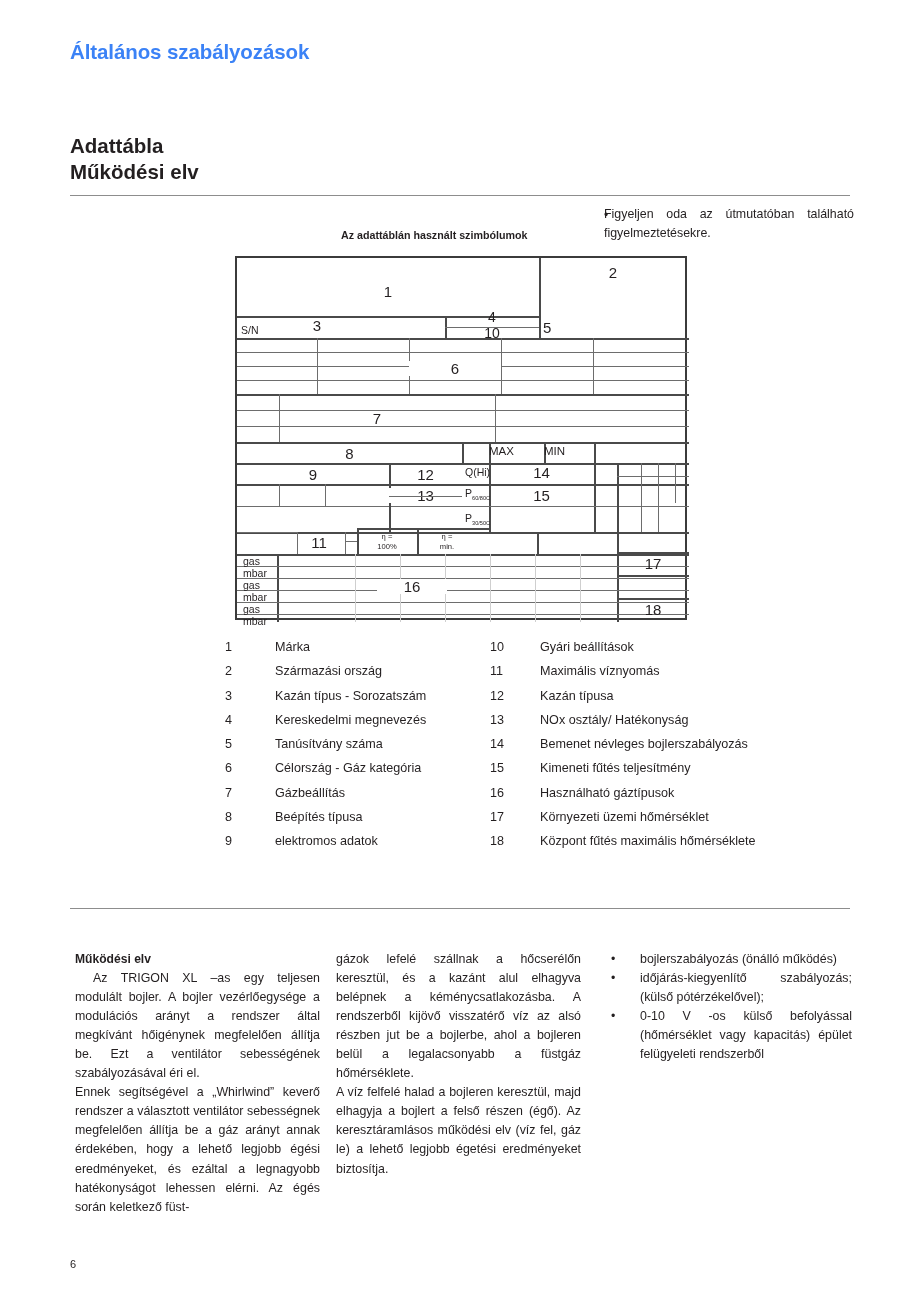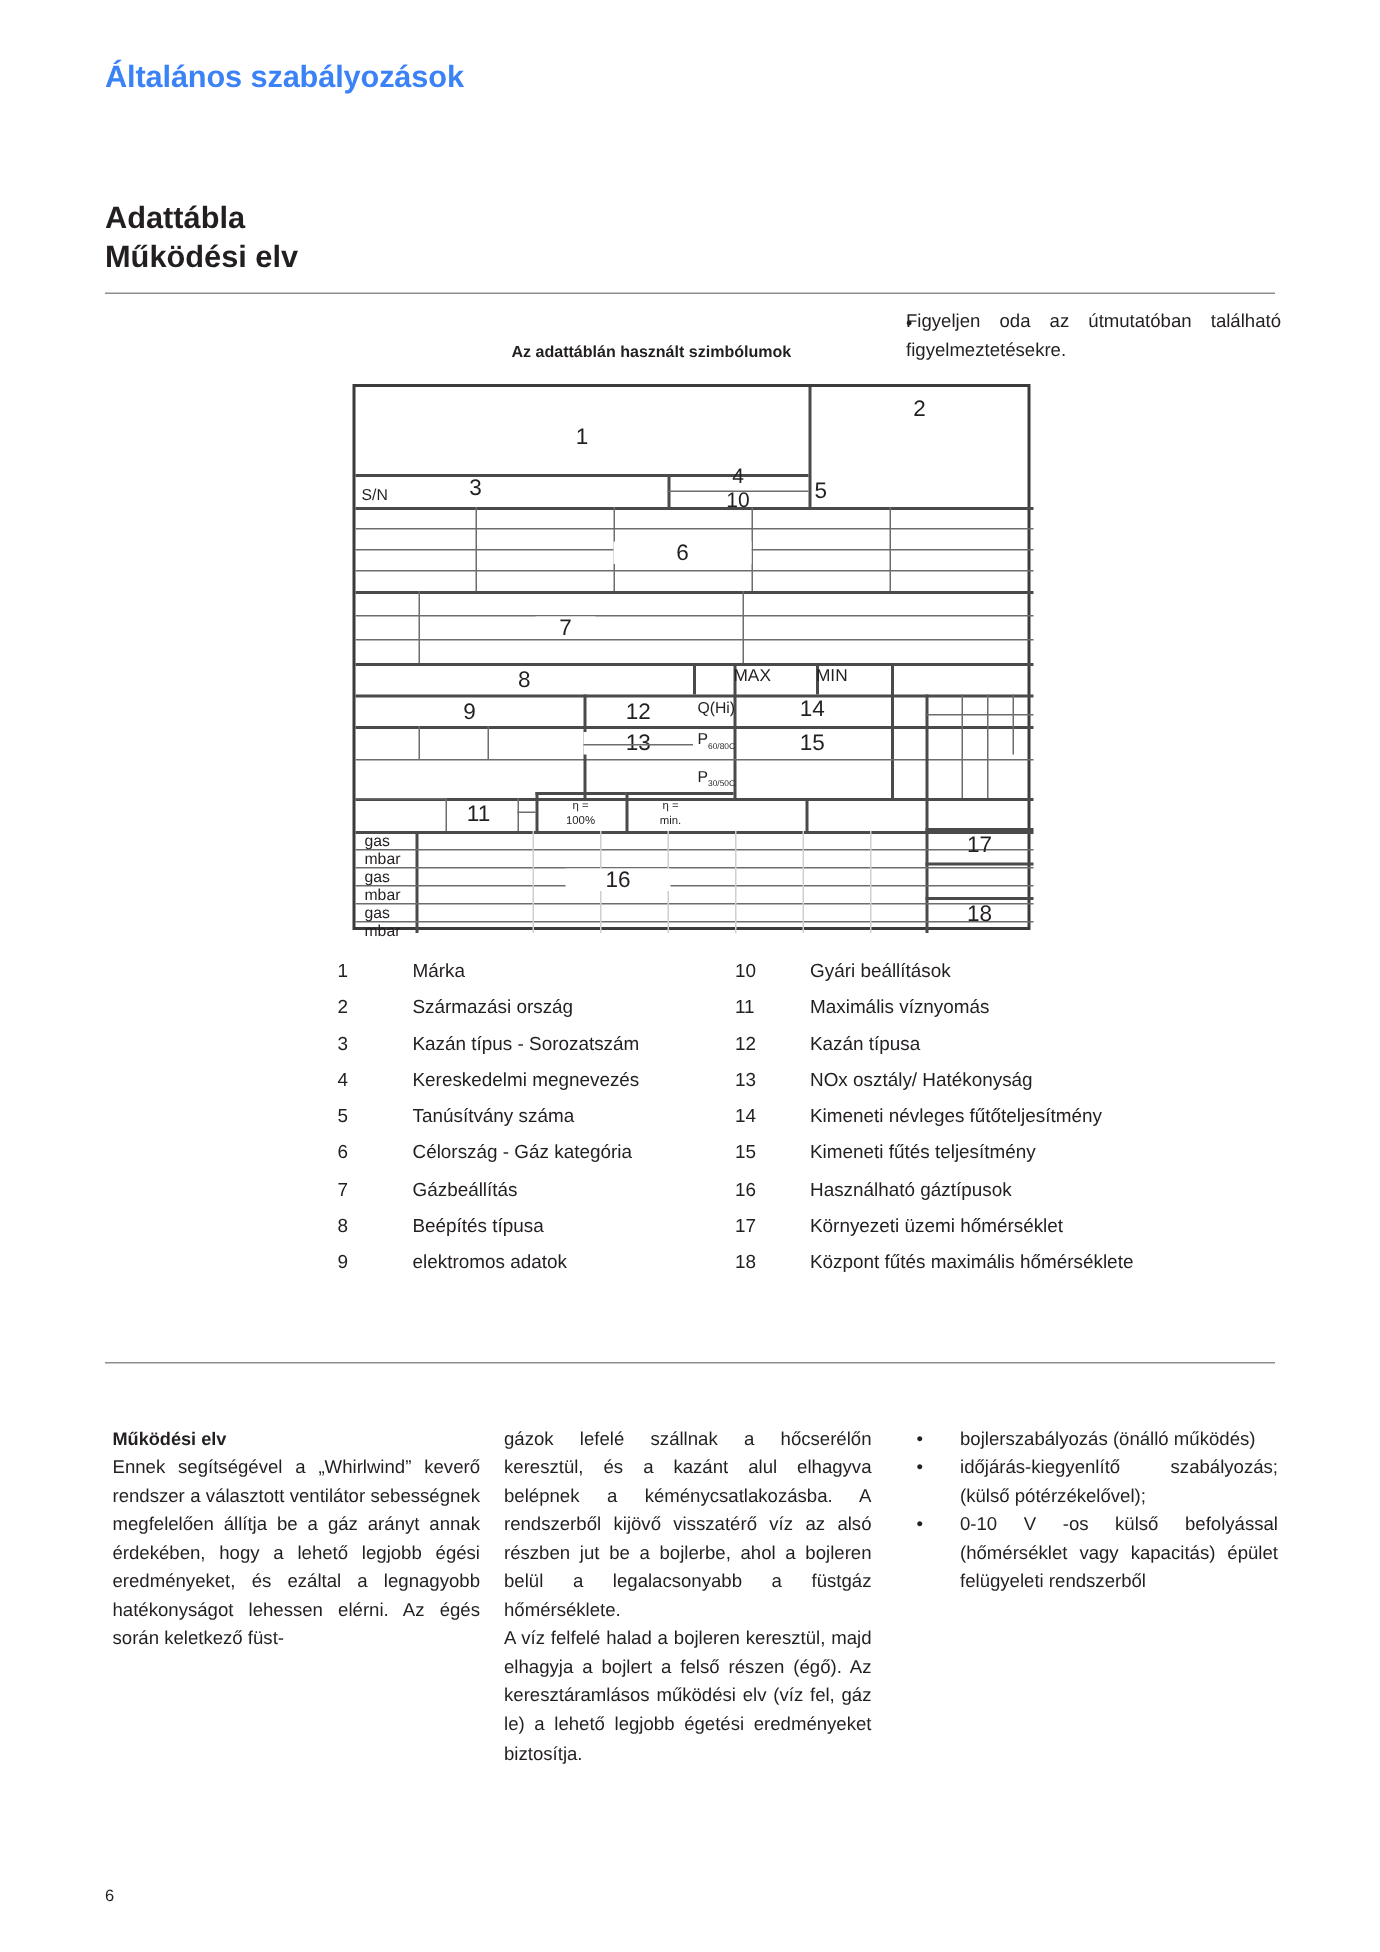--- a/index.html
+++ b/index.html
@@ -395,21 +395,21 @@
     <div class="lrow">
         <span class="lnum">12</span>
         <span class="llabel">Kazán típusa</span>
       </div>
     <div class="lrow">
         <span class="lnum">13</span>
         <span class="llabel">NOx osztály/ Hatékonyság</span>
       </div>
     <div class="lrow">
         <span class="lnum">14</span>
-        <span class="llabel">Kimeneti névleges fűtőteljesítmény</span>
+        <span class="llabel">Bemenet névleges bojlerszabályozás</span>
       </div>
     <div class="lrow">
         <span class="lnum">15</span>
         <span class="llabel">Kimeneti fűtés teljesítmény</span>
       </div>
     <div class="lrow">
         <span class="lnum">16</span>
         <span class="llabel">Használható gáztípusok</span>
       </div>
     <div class="lrow">
@@ -420,20 +420,21 @@
         <span class="lnum">18</span>
         <span class="llabel">Központ fűtés maximális hőmérséklete</span>
       </div>
   </div>
 </div>
 
 <div id="rule-bottom"></div>
 
 <div class="bodycol" id="col-1">
   <div class="col-heading">Működési elv</div>
+  <p class="para">Az TRIGON XL –as egy teljesen modulált bojler. A bojler vezérlőegysége a modulációs arányt a rendszer által megkívánt hőigénynek megfelelően állítja be. Ezt a ventilátor sebességének szabályozásával éri el.</p>
   <p class="para noindent">Ennek segítségével a „Whirlwind” keverő rendszer a választott ventilátor sebességnek megfelelően állítja be a gáz arányt annak érdekében, hogy a lehető legjobb égési eredményeket, és ezáltal a legnagyobb hatékonyságot lehessen elérni. Az égés során keletkező füst-</p>
 </div>
 
 <div class="bodycol" id="col-2">
   <p class="para noindent">gázok lefelé szállnak a hőcserélőn keresztül, és a kazánt alul elhagyva belépnek a kéménycsatlakozásba. A rendszerből kijövő visszatérő víz az alsó részben jut be a bojlerbe, ahol a bojleren belül a legalacsonyabb a füstgáz hőmérséklete.</p>
   <p class="para noindent">A víz felfelé halad a bojleren keresztül, majd elhagyja a bojlert a felső részen (égő). Az keresztáramlásos működési elv (víz fel, gáz le) a lehető legjobb égetési eredményeket biztosítja.</p>
 </div>
 
 <div class="bodycol" id="col-3">
   <ul class="blist">

